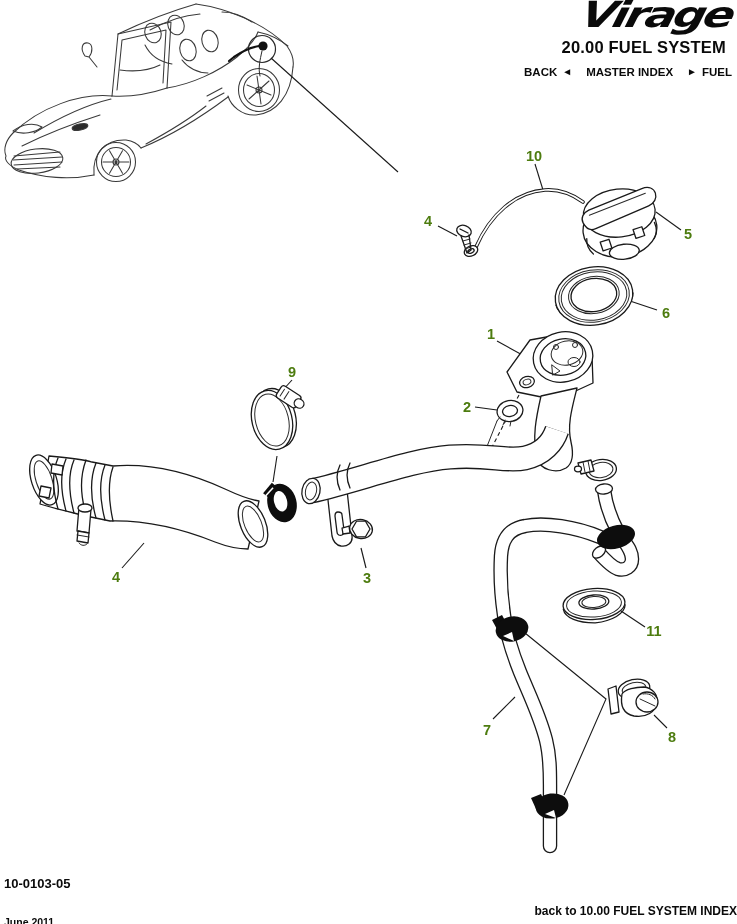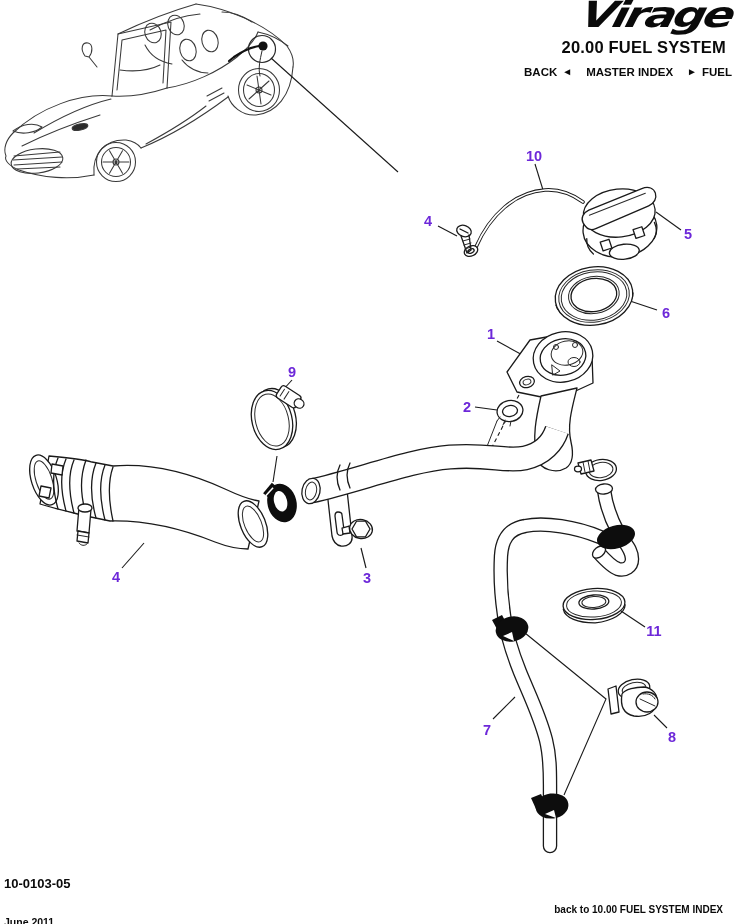--- a/index.html
+++ b/index.html
@@ -9,26 +9,26 @@
   
   .logo{position:absolute;top:-9px;right:2px;font-family:"DejaVu Sans",sans-serif;
         font-style:italic;font-weight:700;font-size:46px;letter-spacing:-3px;
         transform:skewX(-14deg) scaleY(.78);transform-origin:100% 20%;color:#0a0a0a;}
   .sec-title{position:absolute;top:38px;right:11px;font-weight:700;font-size:16.5px;letter-spacing:.2px;}
   .nav{position:absolute;top:66px;right:5px;font-weight:700;font-size:11.5px;display:flex;align-items:center;}
   .nav span{cursor:default;}
   .nav .arrow{font-size:10px;position:relative;top:-1px;}
   .gap-s{width:5px;} .gap-m{width:14px;}
   
-  .plabel{position:absolute;transform:translate(-50%,-50%);font-weight:700;font-size:14.5px;color:#6d28d9;}
+  .plabel{position:absolute;transform:translate(-50%,-50%);font-weight:700;font-size:14.5px;color:#4d7c0f;}
   
   .f-doc{position:absolute;left:4px;top:876px;font-weight:700;font-size:13px;}
   .f-title{position:absolute;left:4px;top:891px;font-weight:700;font-size:13px;}
   .f-date{position:absolute;left:4px;top:916px;font-weight:700;font-size:10.5px;}
-  .f-link{position:absolute;right:14px;top:904px;font-weight:700;font-size:10px;}
+  .f-link{position:absolute;right:0;top:904px;font-weight:700;font-size:12px;}
   
   .ln{fill:none;stroke:#1a1a1a;stroke-width:1.3;stroke-linecap:round;stroke-linejoin:round;}
   .lnthin{fill:none;stroke:#2a2a2a;stroke-width:1;stroke-linecap:round;stroke-linejoin:round;}
   .wfill{fill:#ffffff;stroke:#1a1a1a;stroke-width:1.3;stroke-linejoin:round;}
   .blk{fill:#0d0d0d;stroke:none;}
   .ldr{fill:none;stroke:#1a1a1a;stroke-width:1.1;}
   .car{fill:none;stroke:#3a3a3a;stroke-width:1.05;stroke-linecap:round;stroke-linejoin:round;}
   .mtube-o{fill:none;stroke:#1a1a1a;stroke-width:25;stroke-linecap:butt;}
   .mtube-i{fill:none;stroke:#ffffff;stroke-width:22.4;stroke-linecap:butt;}
   .tube-o{fill:none;stroke:#1a1a1a;stroke-width:14.5;}

